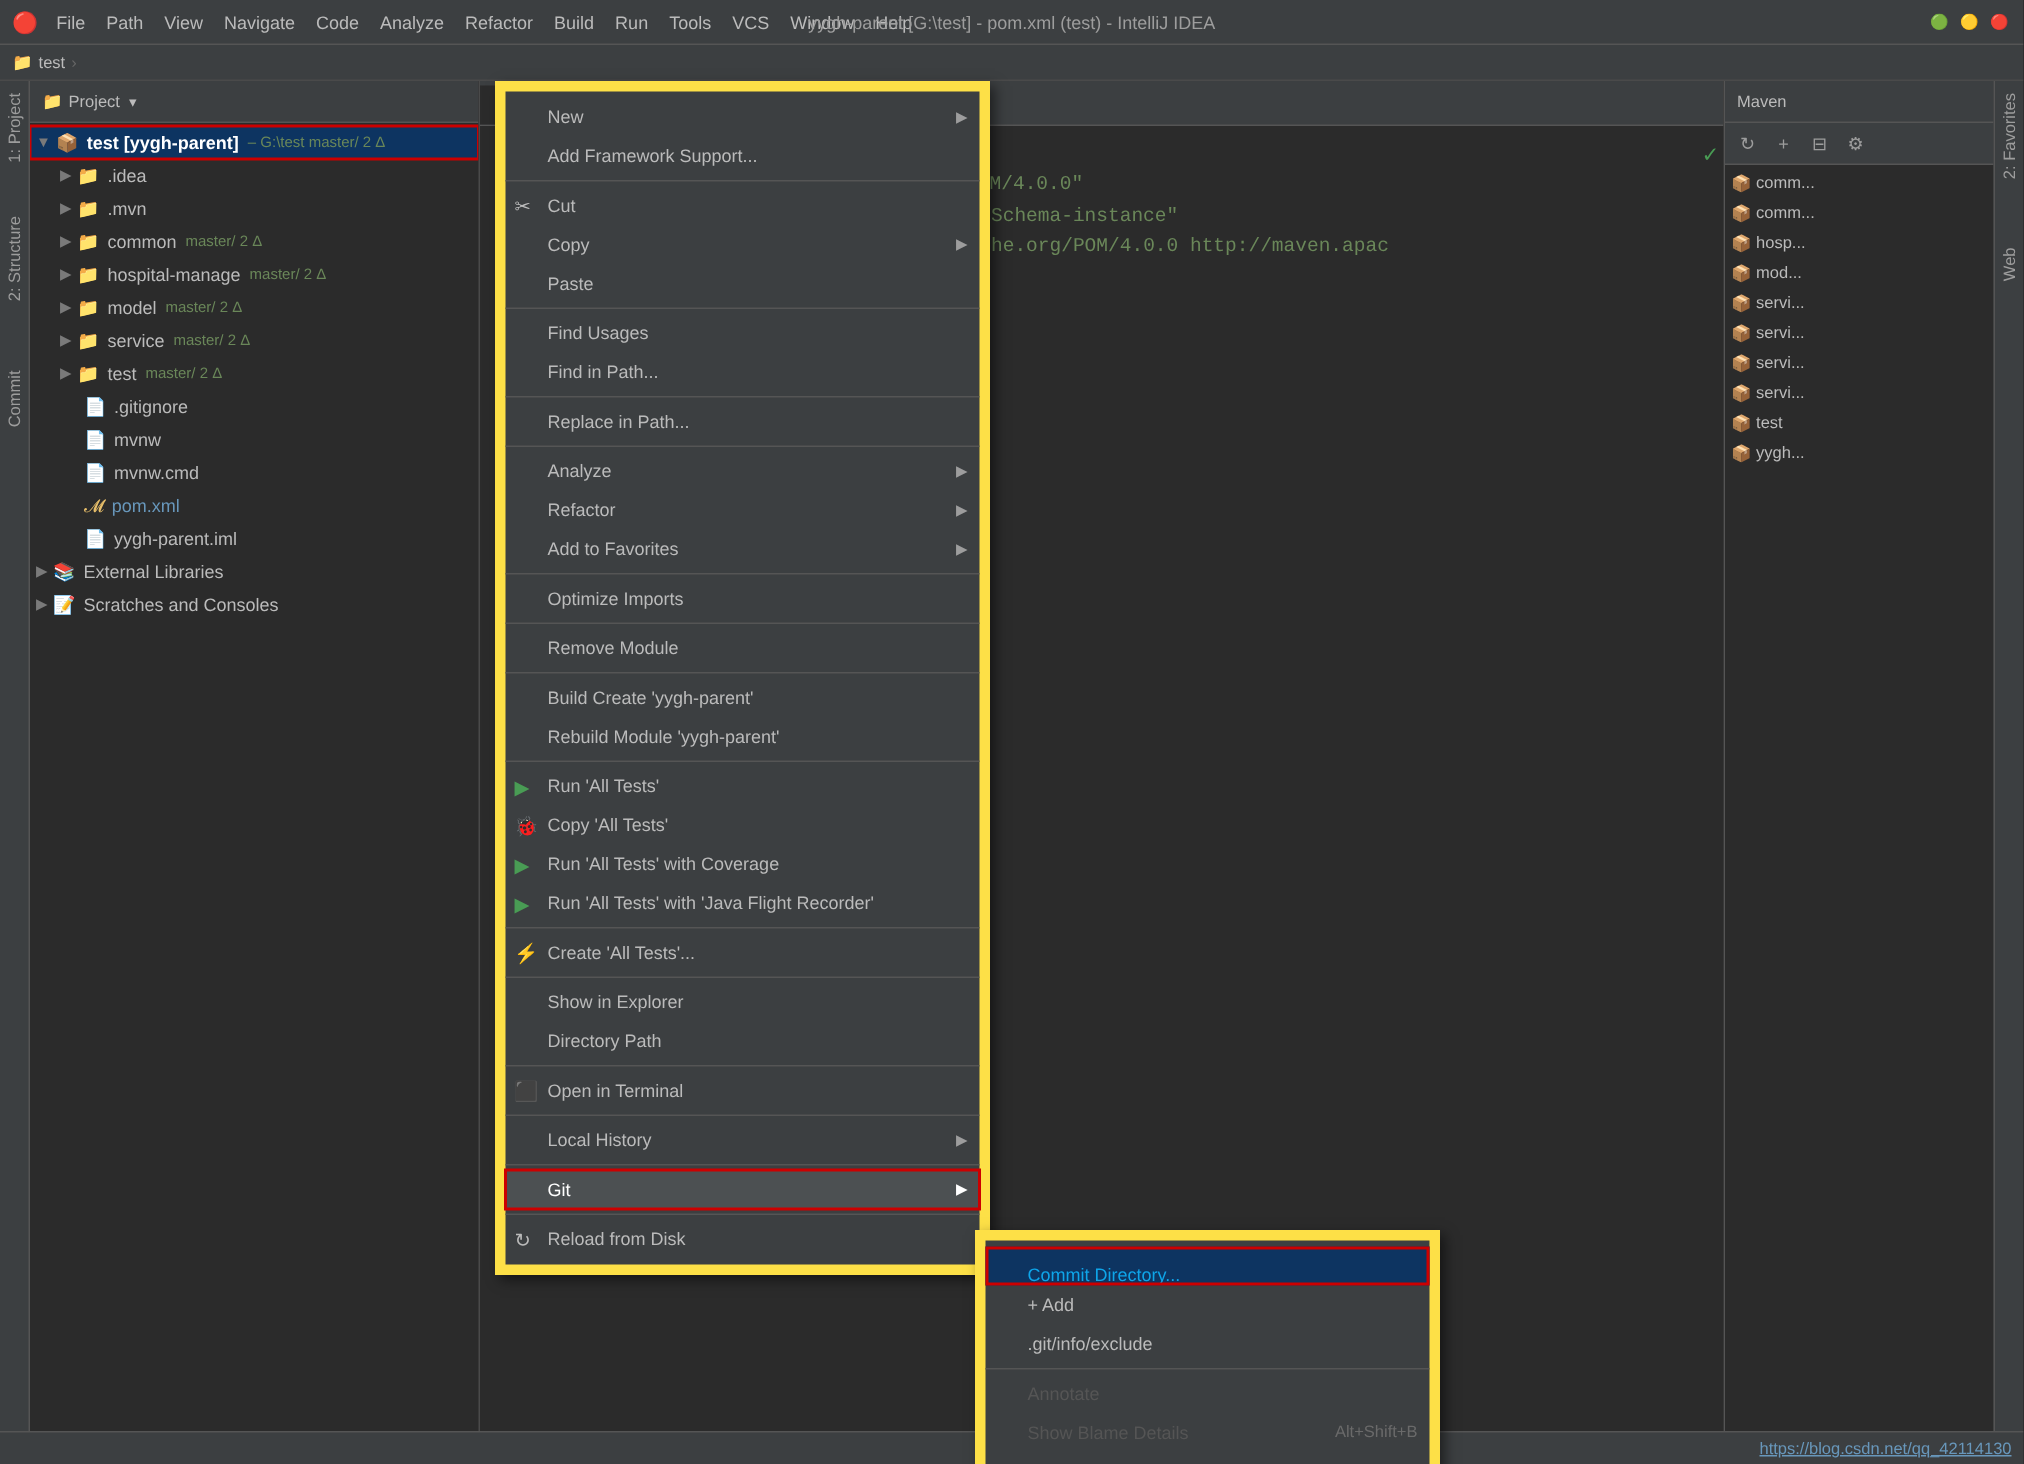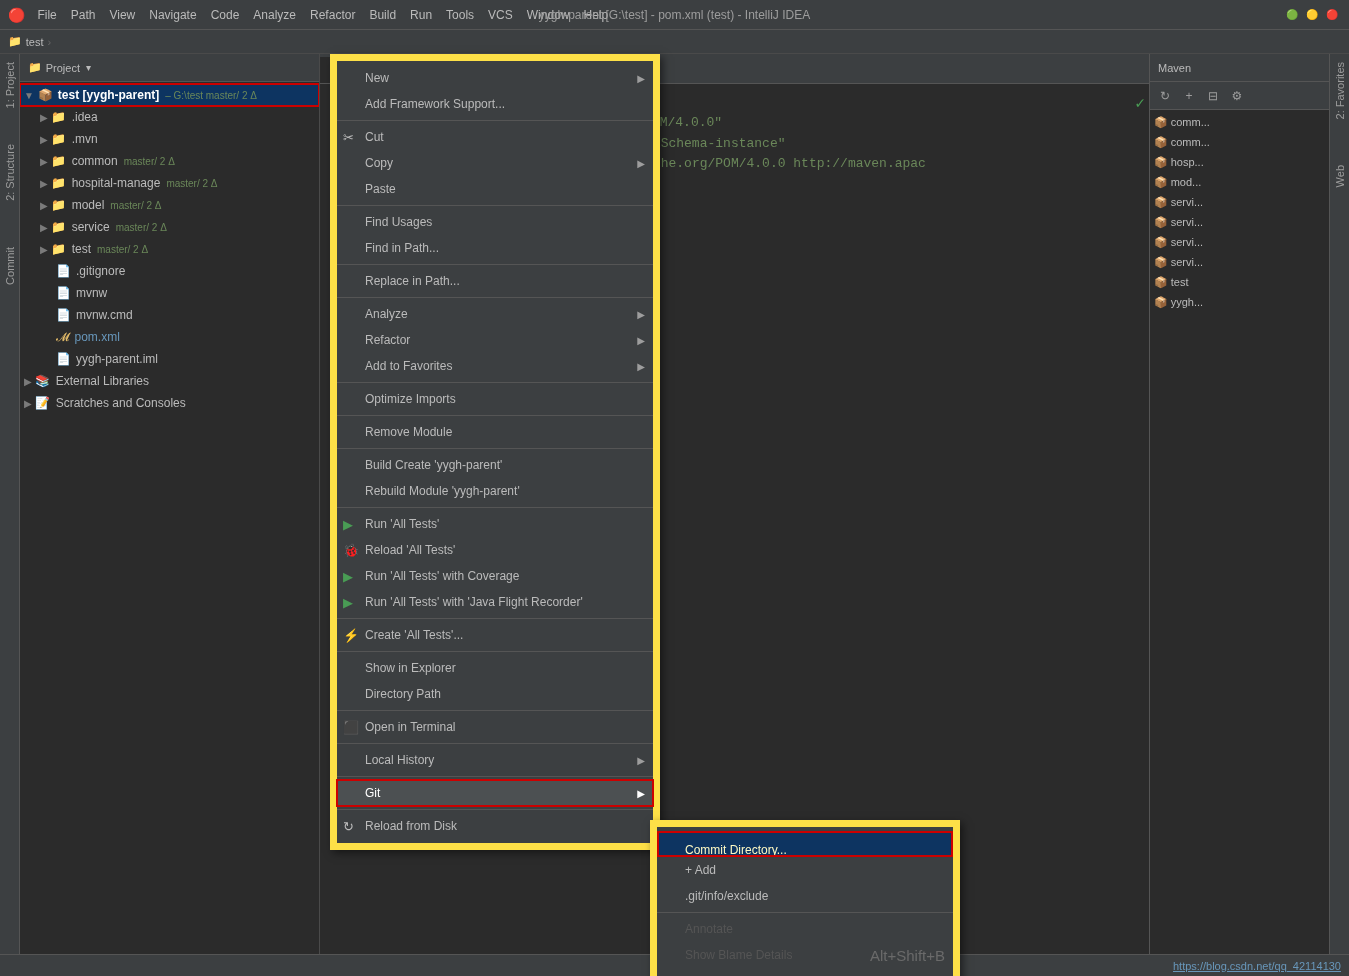--- a/index.html
+++ b/index.html
@@ -241,21 +241,21 @@
       position: absolute;
       left: 6px;
       font-size: 13px;
     }
     .cm-item .cm-arrow {
       color: #9d9d9d;
       font-size: 10px;
     }
     .cm-item .cm-shortcut {
       color: #6a6a6a;
-      font-size: 15px;
+      font-size: 11px;
       margin-left: 20px;
     }
     .cm-separator {
       height: 1px;
       background: #555;
       margin: 3px 0;
     }
     .cm-item.disabled { color: #555; text-align: center; }
     .cm-item.checked::before {
       content: '✓';
@@ -638,21 +638,21 @@
     <div class="cm-item">
       <span>Rebuild Module 'yygh-parent'</span>
     </div>
     <div class="cm-separator"></div>
     <div class="cm-item">
       <span class="cm-icon" style="color:#499c54;">▶</span>
       <span>Run 'All Tests'</span>
     </div>
     <div class="cm-item">
       <span class="cm-icon" style="color:#6897bb;">🐞</span>
-      <span>Reload 'All Tests'</span>
+      <span>Copy 'All Tests'</span>
     </div>
     <div class="cm-item">
       <span class="cm-icon" style="color:#499c54;">▶</span>
       <span>Run 'All Tests' with Coverage</span>
     </div>
     <div class="cm-item">
       <span class="cm-icon" style="color:#499c54;">▶</span>
       <span>Run 'All Tests' with 'Java Flight Recorder'</span>
     </div>
     <div class="cm-separator"></div>
@@ -686,21 +686,21 @@
     <div class="cm-separator"></div>
     <div class="cm-item">
       <span class="cm-icon">↻</span>
       <span>Reload from Disk</span>
     </div>
   </div>
 
   <div class="context-menu" style="top:820px; left:650px; width:310px;">
 
     <div class="cm-item red-outline-box" style="background:#0d3461; outline:2px solid #cc0000; outline-offset:-2px;">
-      <span style="color:#fef9c3;margin-top:12px;">Commit Directory...</span>
+      <span style="color:#0ea5e9;margin-top:12px;">Commit Directory...</span>
     </div>
     <div class="cm-item">
       <span>+ Add</span>
     </div>
     <div class="cm-item">
       <span>.git/info/exclude</span>
     </div>
     <div class="cm-separator"></div>
     <div class="cm-item disabled">
       <span>Annotate</span>

